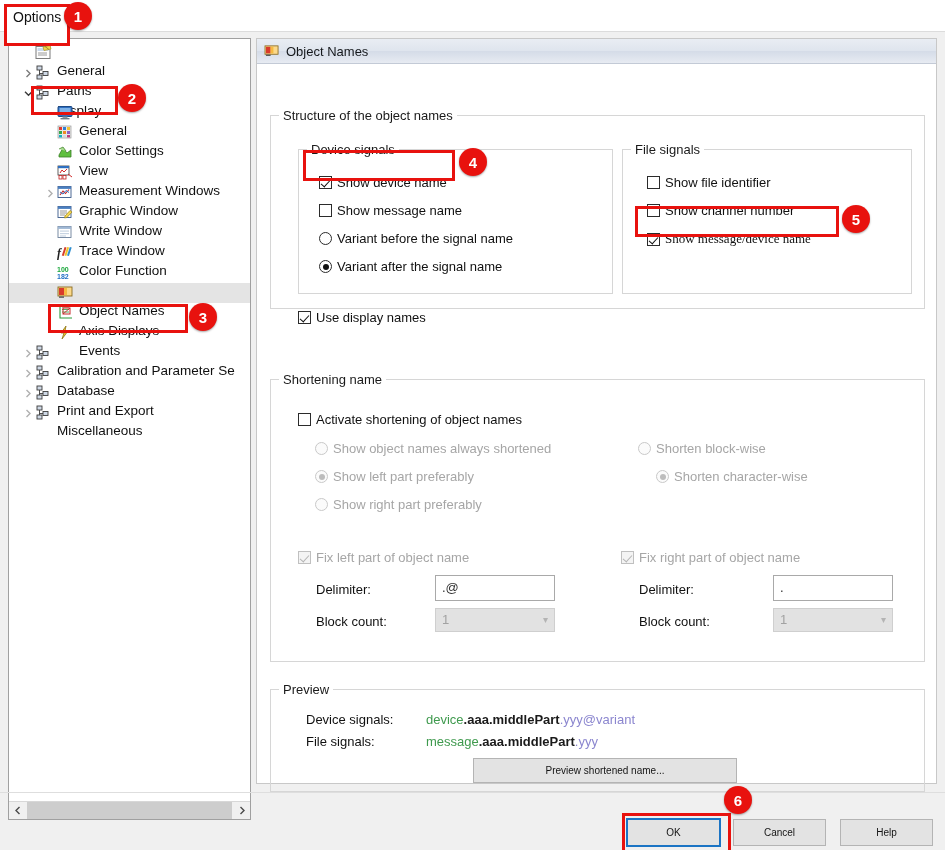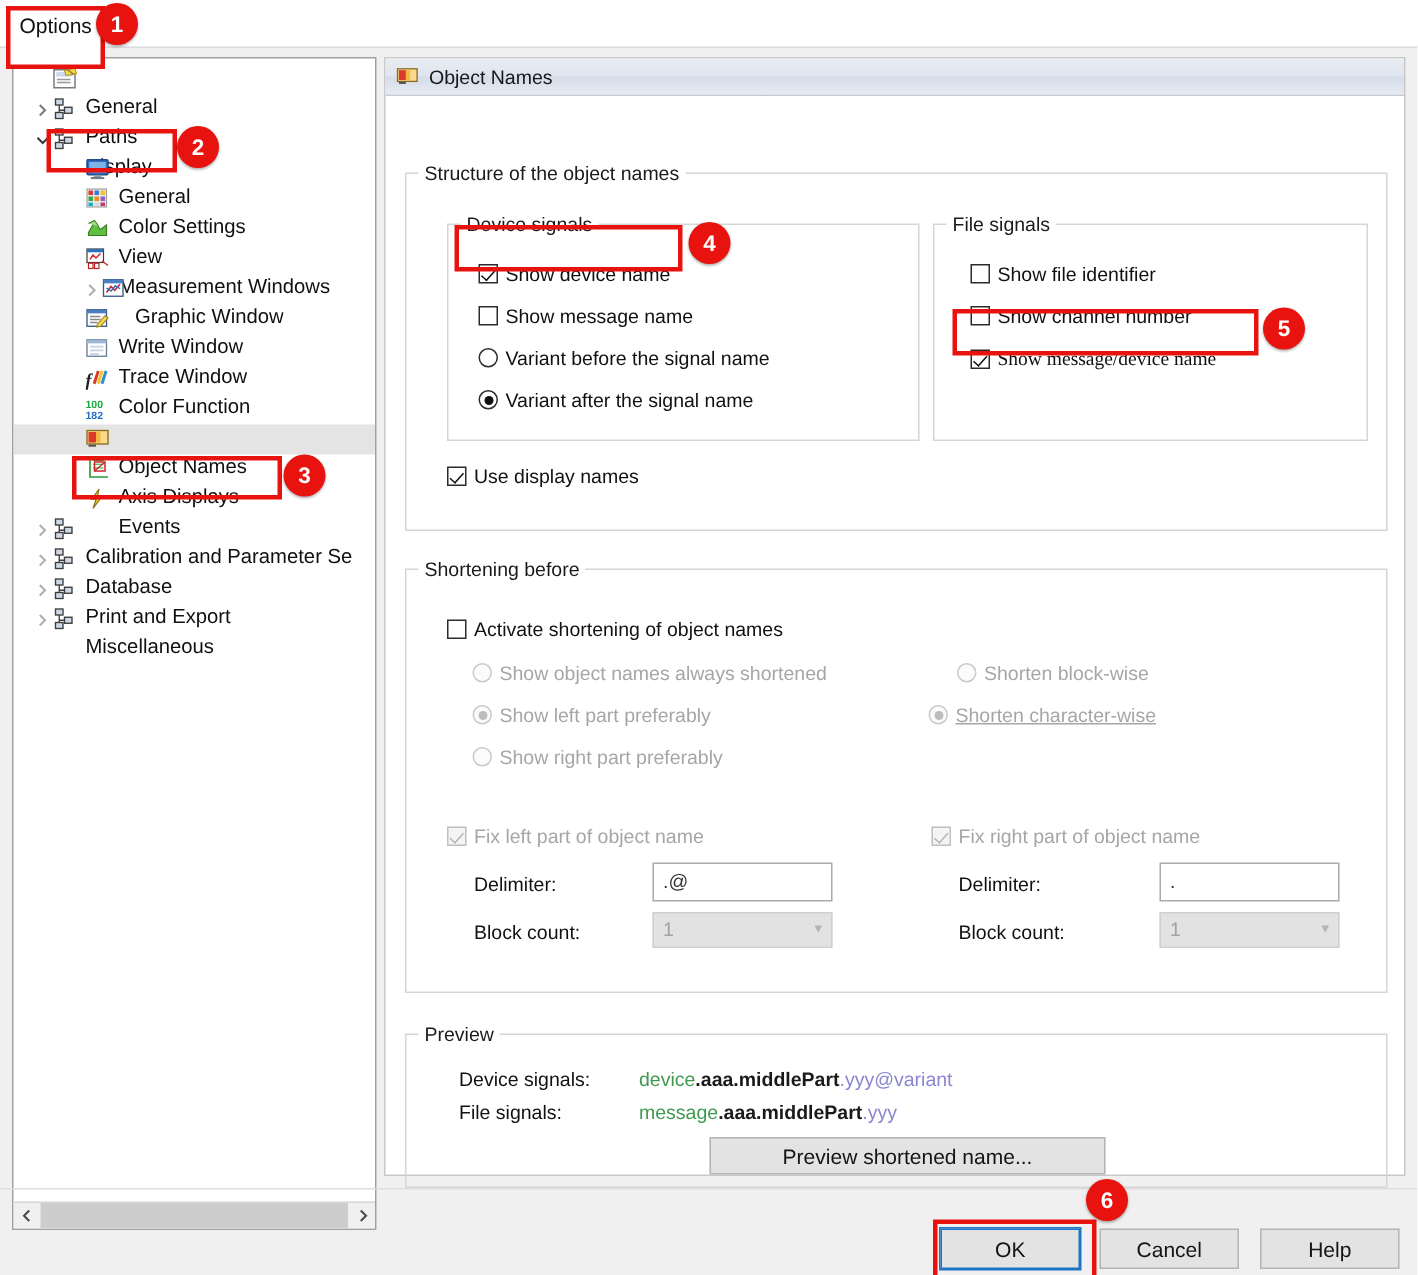--- a/index.html
+++ b/index.html
@@ -133,21 +133,21 @@
   .combo .cval{flex:1;}
   .combo .carrow{color:#b4b4b4;font-size:10px;}
   
   .prevlabel{position:absolute;font-size:13px;color:#111;}
   .prevval{position:absolute;font-size:13px;white-space:nowrap;}
   .pv-g{color:#3f9a4e;}
   .pv-b{color:#1a1a1a;font-weight:bold;}
   .pv-p{color:#8b86cf;}
   .btn{
     position:absolute;background:#e3e3e3;border:1px solid #b4b4b4;
-    box-sizing:border-box;font-size:14px;color:#141414;
+    box-sizing:border-box;font-size:10px;color:#141414;
     display:flex;align-items:center;justify-content:center;
     font-family:"Liberation Sans", sans-serif;
   }
   #btn-ok{border:1px solid #1b74c4;outline:1px solid #1b74c4;background:#e3e3e3;}
   #footer-sep{position:absolute;left:0;top:760px;width:945px;height:1px;background:#dedede;}
 </style>
 </head>
 <body>
 
 <div id="options-label">Options</div>
@@ -252,21 +252,21 @@
               <rect x="1" y="1" width="11" height="2.2" fill="#2f6fc0"></rect>
               <path d="M3 8 L5 5 L7 7 L10 4" fill="none" stroke="#d12b2b" stroke-width="1"></path>
               <rect x="2" y="10.5" width="3" height="3.5" fill="#fff" stroke="#c02020" stroke-width=".8"></rect>
               <rect x="6" y="10.5" width="3" height="3.5" fill="#fff" stroke="#c02020" stroke-width=".8"></rect>
               <path d="M11 9 L15 12" stroke="#d12b2b" stroke-width="1"></path>
             </svg>
           </span>
         <span class="tlabel">Measurement Windows</span>
       </div>
 
-      <div class="tnode" style="padding-left:46px">
+      <div class="tnode" style="padding-left:35px">
         <span class="chev">
             <svg width="9" height="9" viewBox="0 0 9 9">
               <path d="M2.5 1 L6 4.5 L2.5 8" fill="none" stroke="#b0b0b0" stroke-width="1.4"></path>
             </svg>
           </span>
         <span class="ticon">
             <svg width="17" height="15" viewBox="0 0 17 15">
               <rect x="1" y="1.5" width="13" height="11" fill="#fff" stroke="#3a5a8a" stroke-width=".9"></rect>
               <rect x="1" y="1.5" width="13" height="2.4" fill="#4a7fc0"></rect>
               <path d="M3 10 L6 6 L8.5 8.5 L12 4.5" fill="none" stroke="#c62828" stroke-width="1.1"></path>
@@ -447,21 +447,21 @@
             <rect x="1" y="2" width="14" height="9" fill="#fbd98a" stroke="#8a6a20" stroke-width=".9"></rect>
             <rect x="2" y="3" width="5" height="7" fill="#d93a2a"></rect>
             <rect x="7" y="3" width="3" height="7" fill="#f5b942"></rect>
             <rect x="2" y="11.4" width="5" height="1.4" fill="#555"></rect>
           </svg></span>
       <span class="hdr-text">Object Names</span>
     </div>
 
     <div id="content-body">
 
-      <div class="group" style="left:13px;top:51px;width:655px;height:239px;">
+      <div class="group" style="left:13px;top:51px;width:655px;height:194px;">
         <span class="gtitle">Structure of the object names</span>
 
         <div class="group" style="left:27px;top:33px;width:315px;height:145px;">
           <span class="gtitle">Device signals</span>
 
           <div class="row" style="left:20px;top:25px;">
             <span class="cb on"></span>
             <span>Show device name</span>
           </div>
           <div class="row" style="left:20px;top:53px;">
@@ -495,21 +495,21 @@
           </div>
         </div>
 
         <div class="row" style="left:27px;top:194px;">
           <span class="cb on"></span>
           <span>Use display names</span>
         </div>
       </div>
 
       <div class="group" style="left:13px;top:315px;width:655px;height:283px;">
-        <span class="gtitle">Shortening before</span>
+        <span class="gtitle">Shortening name</span>
 
         <div class="row" style="left:27px;top:32px;">
           <span class="cb"></span>
           <span>Activate shortening of object names</span>
         </div>
 
         <div class="row dis" style="left:44px;top:61px;">
           <span class="rb"></span>
           <span>Show object names always shortened</span>
         </div>
@@ -519,21 +519,21 @@
         </div>
         <div class="row dis" style="left:44px;top:117px;">
           <span class="rb"></span>
           <span>Show right part preferably</span>
         </div>
 
         <div class="row dis" style="left:367px;top:61px;">
           <span class="rb"></span>
           <span>Shorten block-wise</span>
         </div>
-        <div class="row dis" style="left:348px;top:89px;text-decoration:underline;">
+        <div class="row dis" style="left:385px;top:89px;">
           <span class="rb on"></span>
           <span>Shorten character-wise</span>
         </div>
 
         <div class="row dis" style="left:27px;top:170px;">
           <span class="cb on"></span>
           <span>Fix left part of object name</span>
         </div>
         <span class="fieldlabel" style="left:45px;top:202px;">Delimiter:</span>
         <div class="txtinput" style="left:164px;top:195px;width:120px;"><span>.@</span></div>

